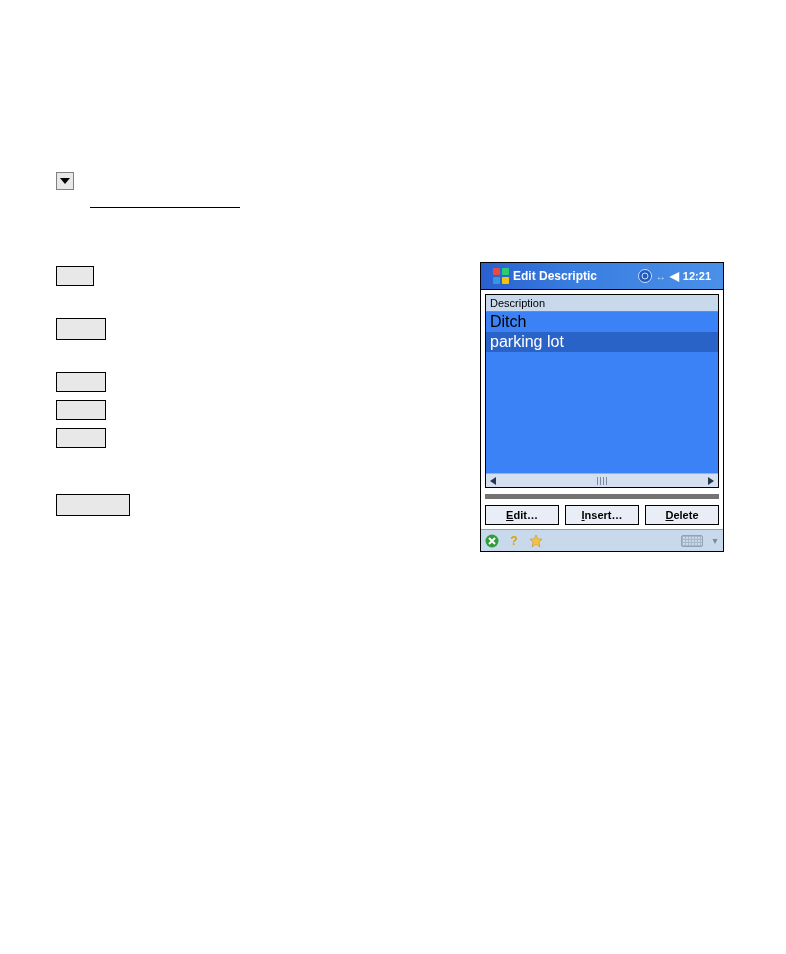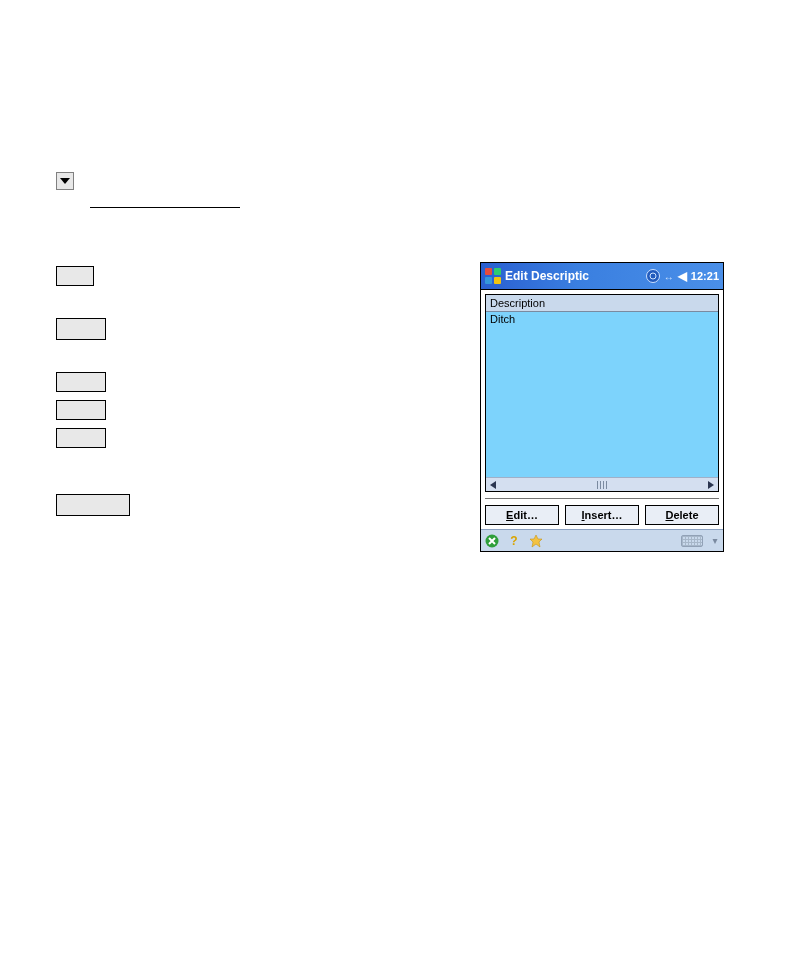--- a/index.html
+++ b/index.html
@@ -63,21 +63,21 @@
   }
 
   .titlebar {
     height: 26px;
     background: linear-gradient(to right, #2a5fd0, #3a7fe0 40%, #4a8fe8);
     display: flex;
     align-items: center;
     color: #fff;
     font-weight: bold;
     font-size: 12px;
-    padding: 0 4px;
+    padding: 0 12px;
     gap: 4px;
   }
   .titlebar .flag {
     width: 16px; height: 16px;
     position: relative;
     flex: 0 0 auto;
   }
   .titlebar .flag span { position: absolute; width: 7px; height: 7px; }
   .titlebar .flag .r { background:#e74c3c; left:0; top:0; border-radius:1px; }
   .titlebar .flag .g { background:#2ecc71; right:0; top:0; border-radius:1px;}
@@ -101,36 +101,36 @@
     border-top: 1px solid #000;
     display: flex;
     flex-direction: column;
   }
   .list-wrap {
     margin: 4px 4px 0 4px;
     border: 1px solid #000;
     flex: 1 1 auto;
     display:flex;
     flex-direction:column;
-    background:#7dd3fc;
+    background:#3b82f6;
     justify-content:flex-end;
   }
   .list-header {
     background: #c9d9ec;
     border-bottom: 1px solid #7a8aa0;
     padding: 2px 4px;
     font-size: 11px;
   }
   .list-body {
     flex:1 1 auto;
     overflow:hidden;
   }
   .list-item {
     padding: 1px 4px;
-    font-size: 11px;
+    font-size: 16px;
     white-space: nowrap;
   }
   .list-item.selected {
     background: #2a63c8;
     color: #fff;
   }
 
   .hscroll {
     height: 14px;
     background: #d4dff0;
@@ -150,21 +150,21 @@
     display:flex; align-items:center; justify-content:center;
   }
   .hscroll .grip {
     width: 10px; height: 8px;
     background: repeating-linear-gradient(to right,#7a8aa0 0 1px,transparent 1px 3px);
   }
 
   .button-rows {
     margin: 6px 4px 4px 4px;
     display:flex; flex-direction:column; gap:0;
-    border-top:1px solid #737373;
+    border-top:5px solid #737373;
     padding-top:6px;
   }
   .button-row {
     display:flex; gap:6px; justify-content:space-between;
   }
   .btn {
     flex: 1 1 0;
     border: 1px solid #000;
     background: #e9eef6;
     padding: 3px 0;
@@ -243,20 +243,21 @@
       <span class="spk">◀</span>
       <span class="clock">12:21</span>
     </div>
   </div>
 
   <div class="content">
     <div class="list-wrap">
       <div class="list-header">Description</div>
       <div class="list-body" id="list-body">
           <div class="list-item">Ditch</div>
+          <div class="list-item selected">parking lot</div>
         </div>
       <div class="hscroll">
         <div class="arrow">
           <svg viewBox="0 0 6 8">
               <polygon points="6,0 6,8 0,4" fill="#2a3550"></polygon>
             </svg>
         </div>
         <div class="track">
             <div class="grip"></div>
           </div>

